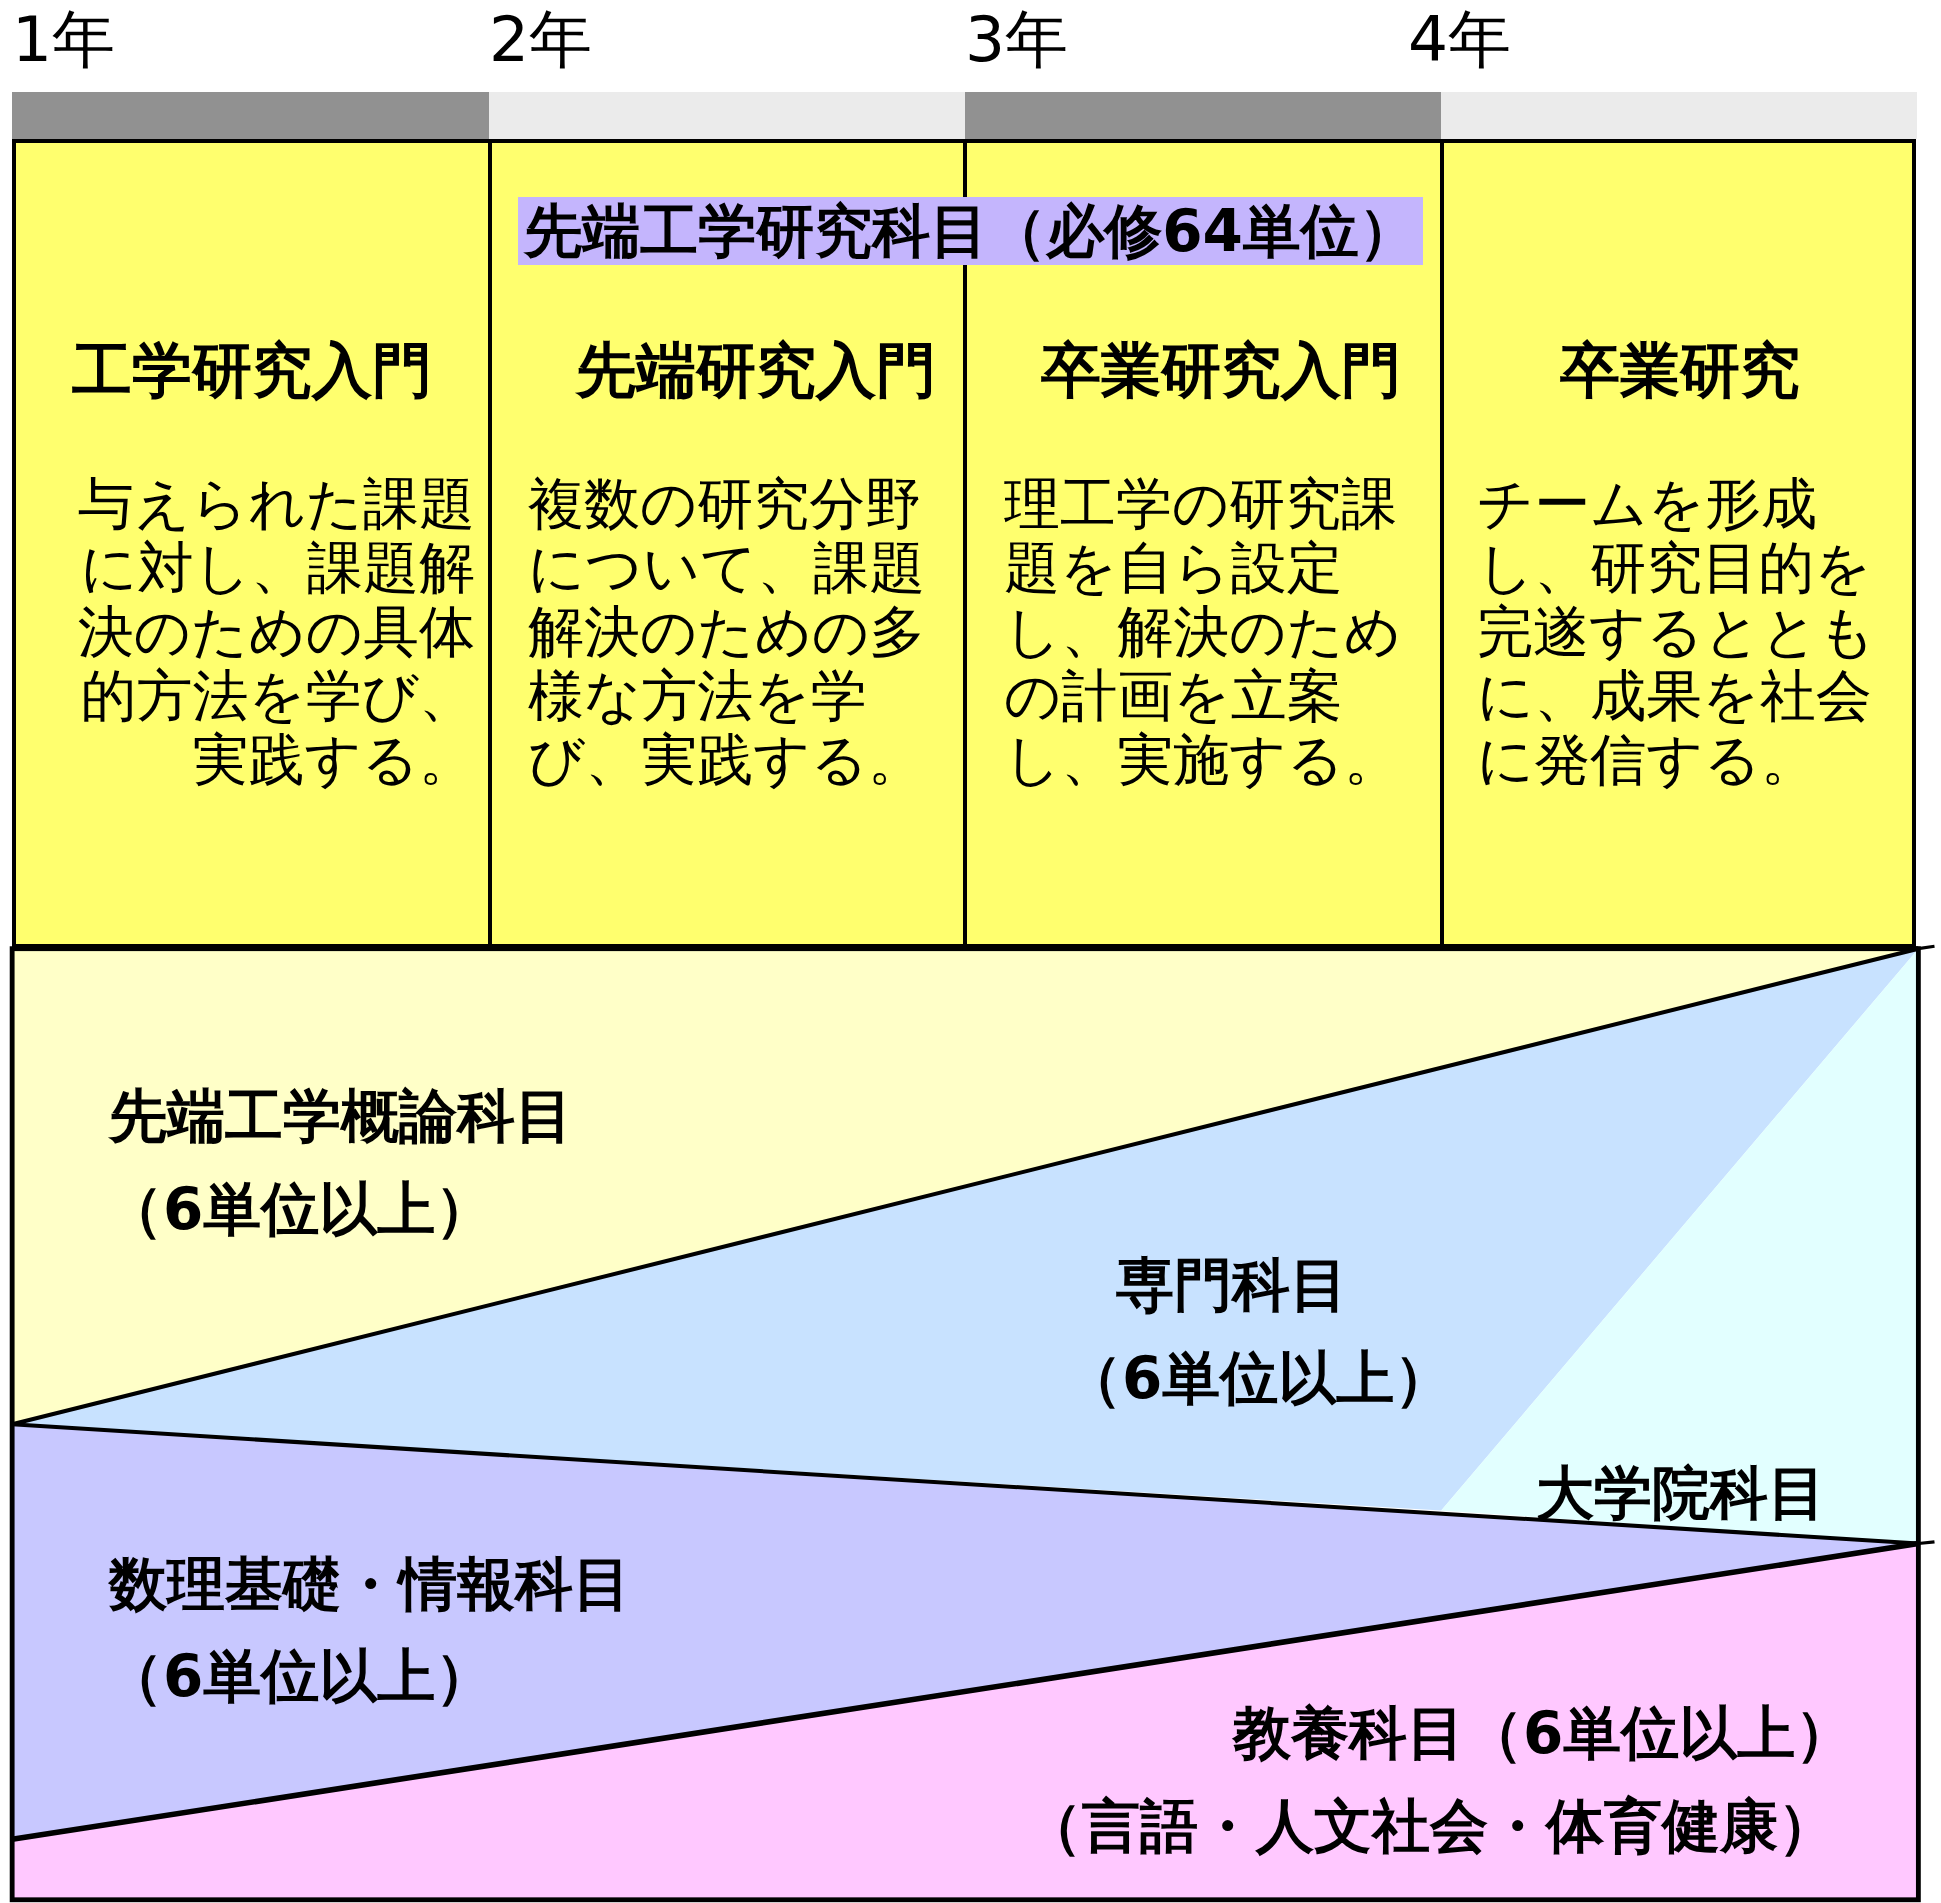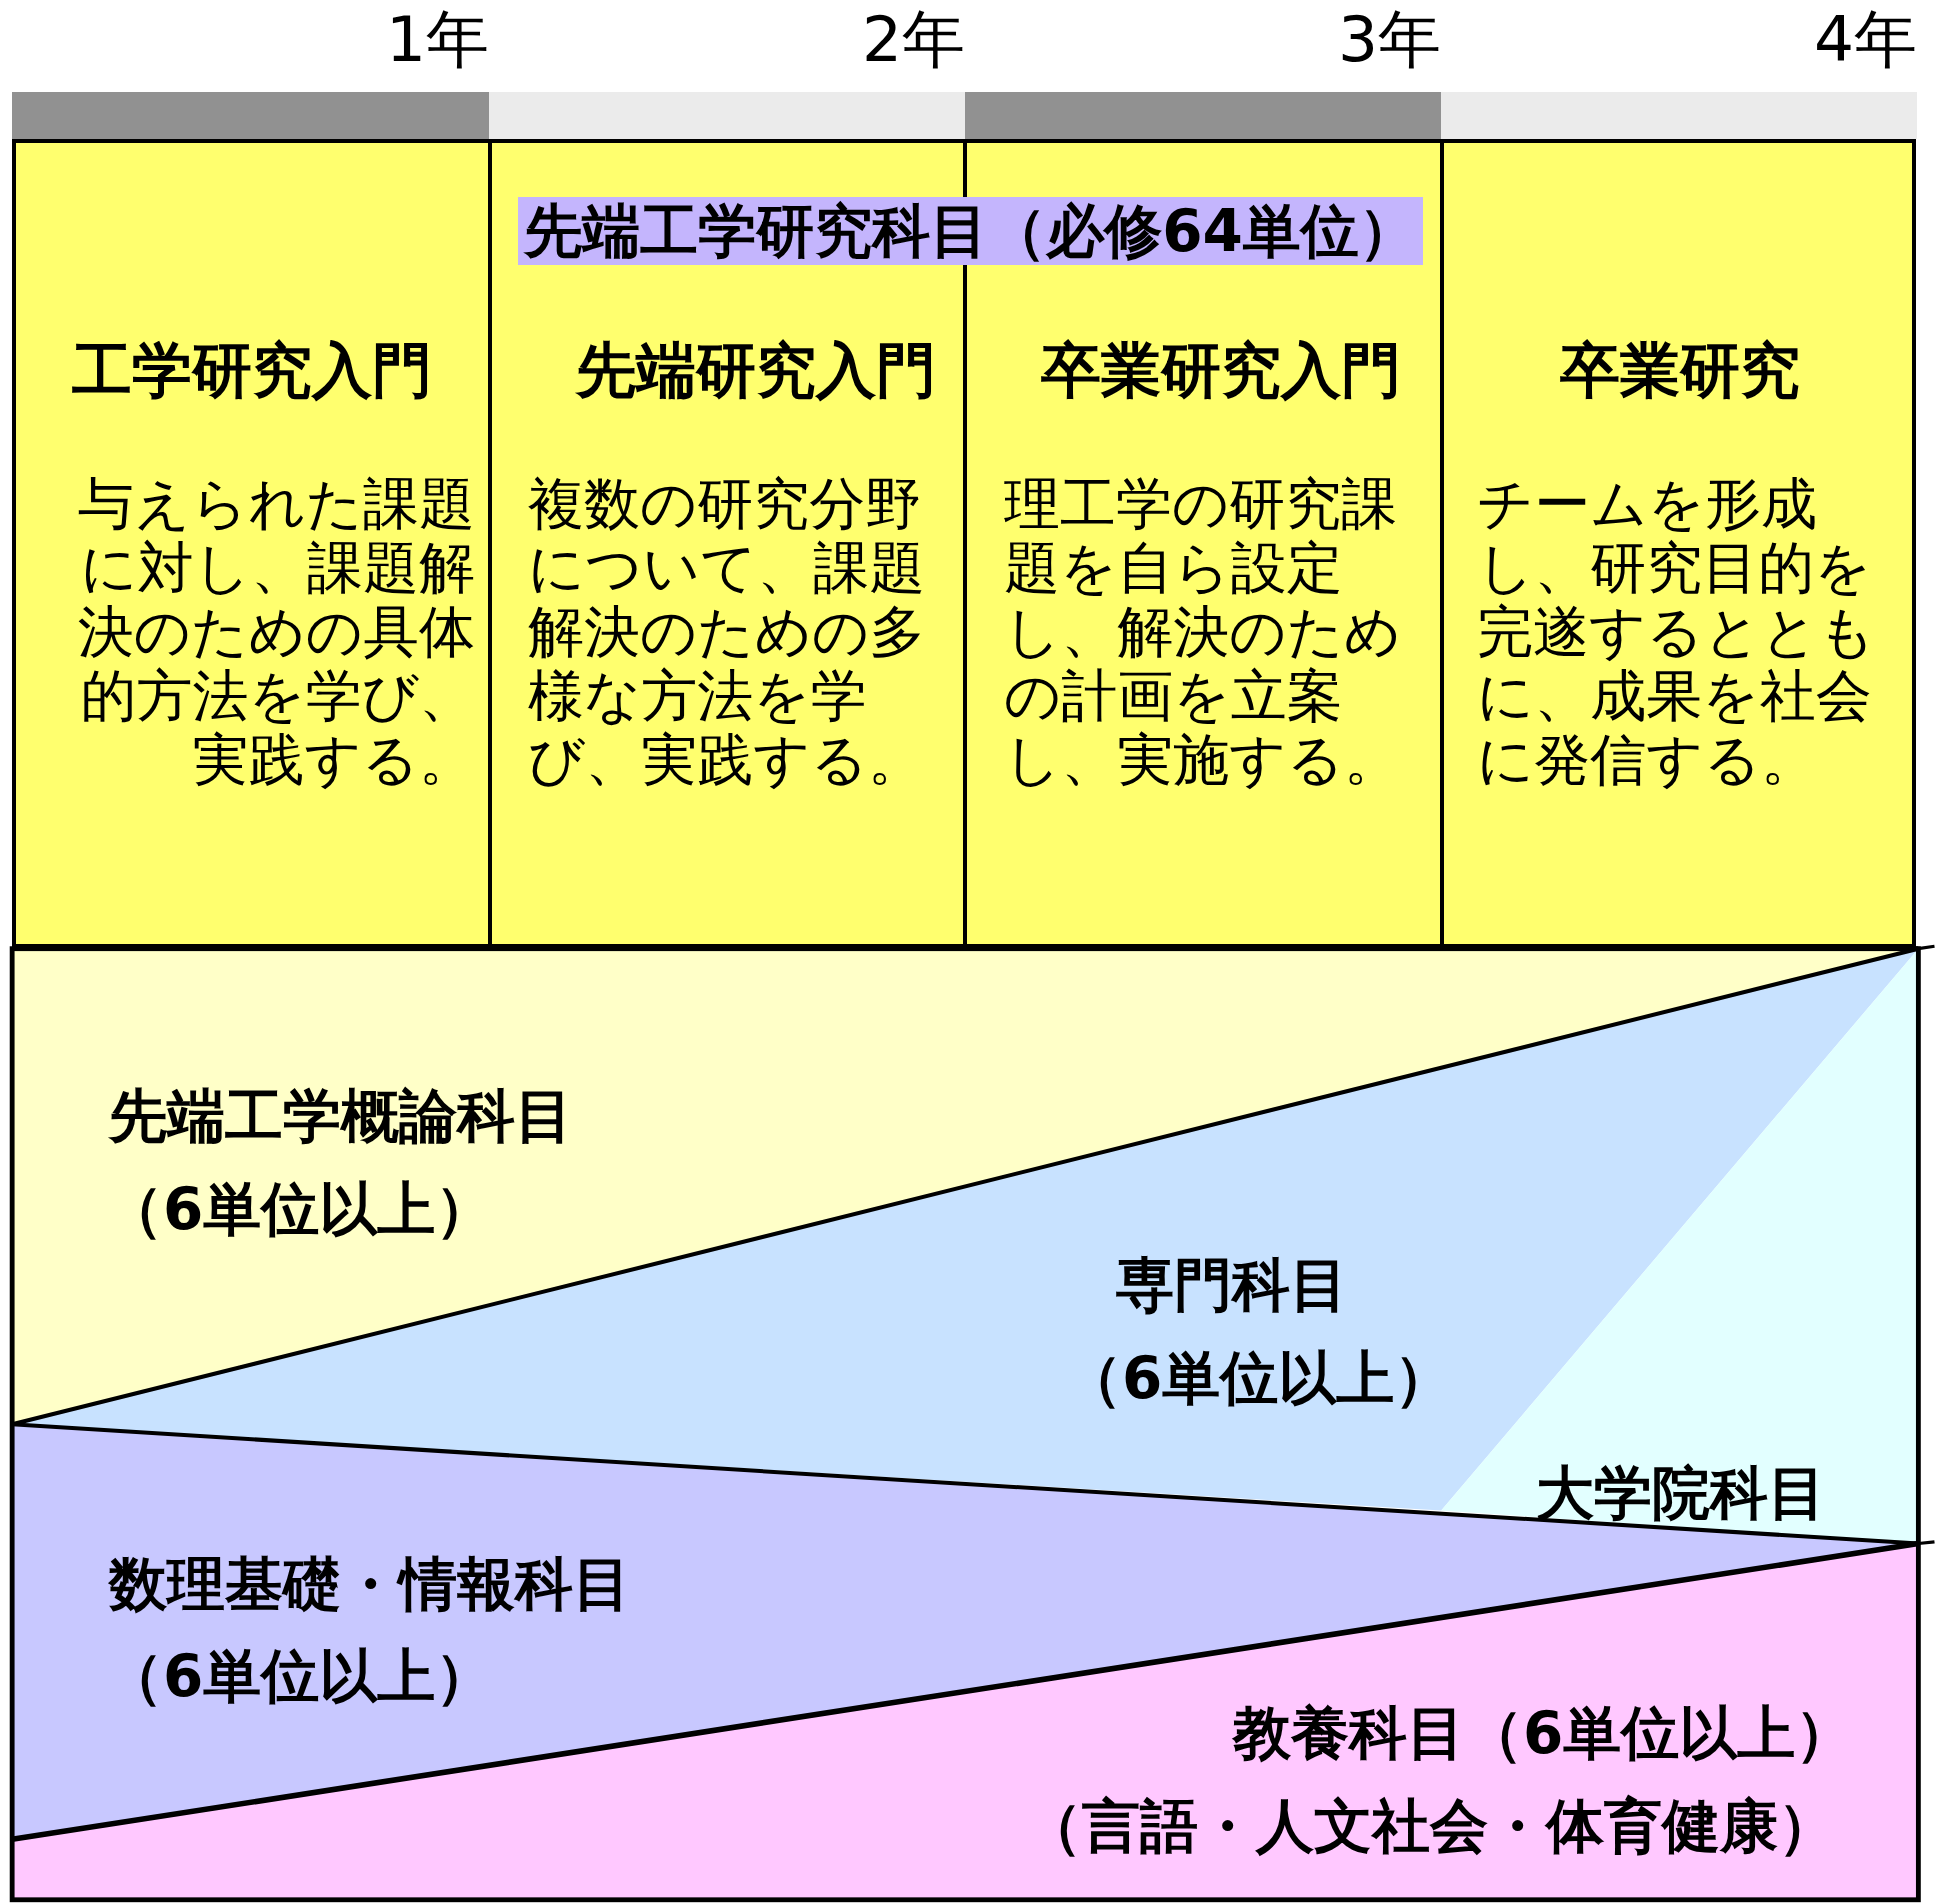--- a/index.html
+++ b/index.html
@@ -1,19 +1,19 @@
 <!DOCTYPE html>
 <html style="font-size:13px"><head>
 <meta charset="utf-8">
 <style>
   html, body { margin:0; padding:0; background:#ffffff; }
   body { width:1941px; height:1903px; position:relative; overflow:hidden;
          font-family:"DejaVu Sans", "Liberation Sans", sans-serif; color:#000; }
   .year-label { position:absolute; top:3.2px; height:73px; line-height:73px;
-                font-size:63px; text-align:right; }
+                font-size:63px; text-align:left; }
   .year-bar { position:absolute; top:92px; height:47px; }
   #upper { position:absolute; left:12px; top:139px; width:1904px; height:809px;
            background:#ffff6e; border:4px solid #000; box-sizing:border-box; }
   .col-div { position:absolute; top:139px; height:809px; width:4px; background:#000; }
   .col-div .gap { position:absolute; left:-1.6px; width:7.3px; background:#ffff6e; }
   .banner { position:absolute; left:0; width:1941px; top:187px; height:89px;
             line-height:89px; text-align:center; font-size:58px; font-weight:bold; }
   .banner span { background:#c4b5fd; padding:0 6.4px; }
   .col-title { position:absolute; top:326px; height:89px; line-height:89px;
                text-align:center; font-size:60px; font-weight:bold; white-space:nowrap; }
@@ -22,21 +22,21 @@
               word-break:break-all; }
   svg#lower { position:absolute; left:0; top:0; }
   .lbl { position:absolute; font-size:58px; font-weight:bold; white-space:nowrap; line-height:81px; }
 </style>
 </head>
 <body>
 
 <div class="year-label" style="left:12px;width:477px;">1年</div>
 <div class="year-label" style="left:489px;width:476px;">2年</div>
 <div class="year-label" style="left:965px;width:476px;">3年</div>
-<div class="year-label" style="left:1441px;width:476px;">4年</div>
+<div class="year-label" style="left:1408px;width:476px;">4年</div>
 
 <div class="year-bar" style="left:12px;width:477px;background:#919191;"></div>
 <div class="year-bar" style="left:489px;width:476px;background:#ebebeb;"></div>
 <div class="year-bar" style="left:965px;width:476px;background:#919191;"></div>
 <div class="year-bar" style="left:1441px;width:476px;background:#ebebeb;"></div>
 
 <div id="upper"></div>
 <div class="col-div" style="left:488px;">
     <div class="gap" style="top:48px;height:0;"></div>
   </div>

